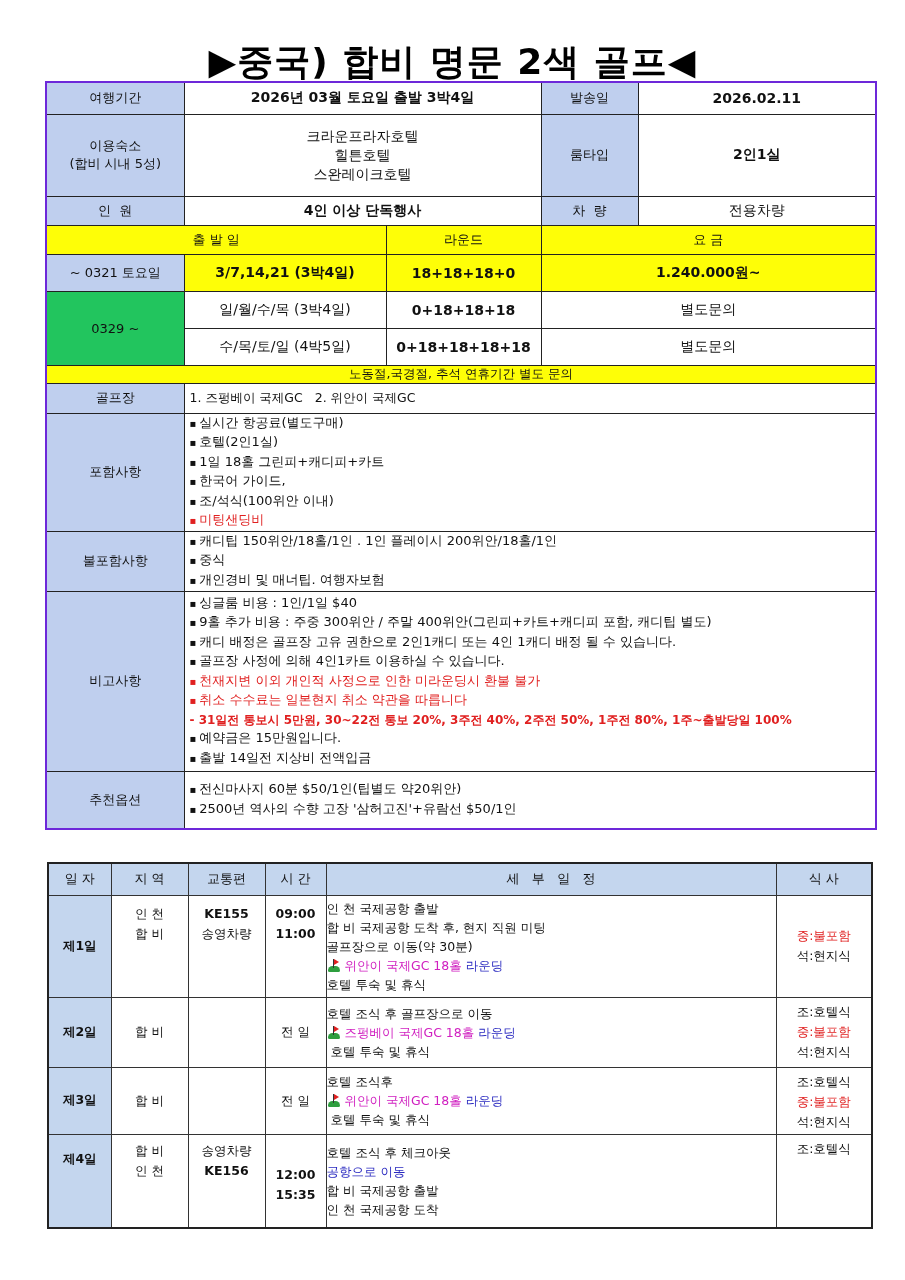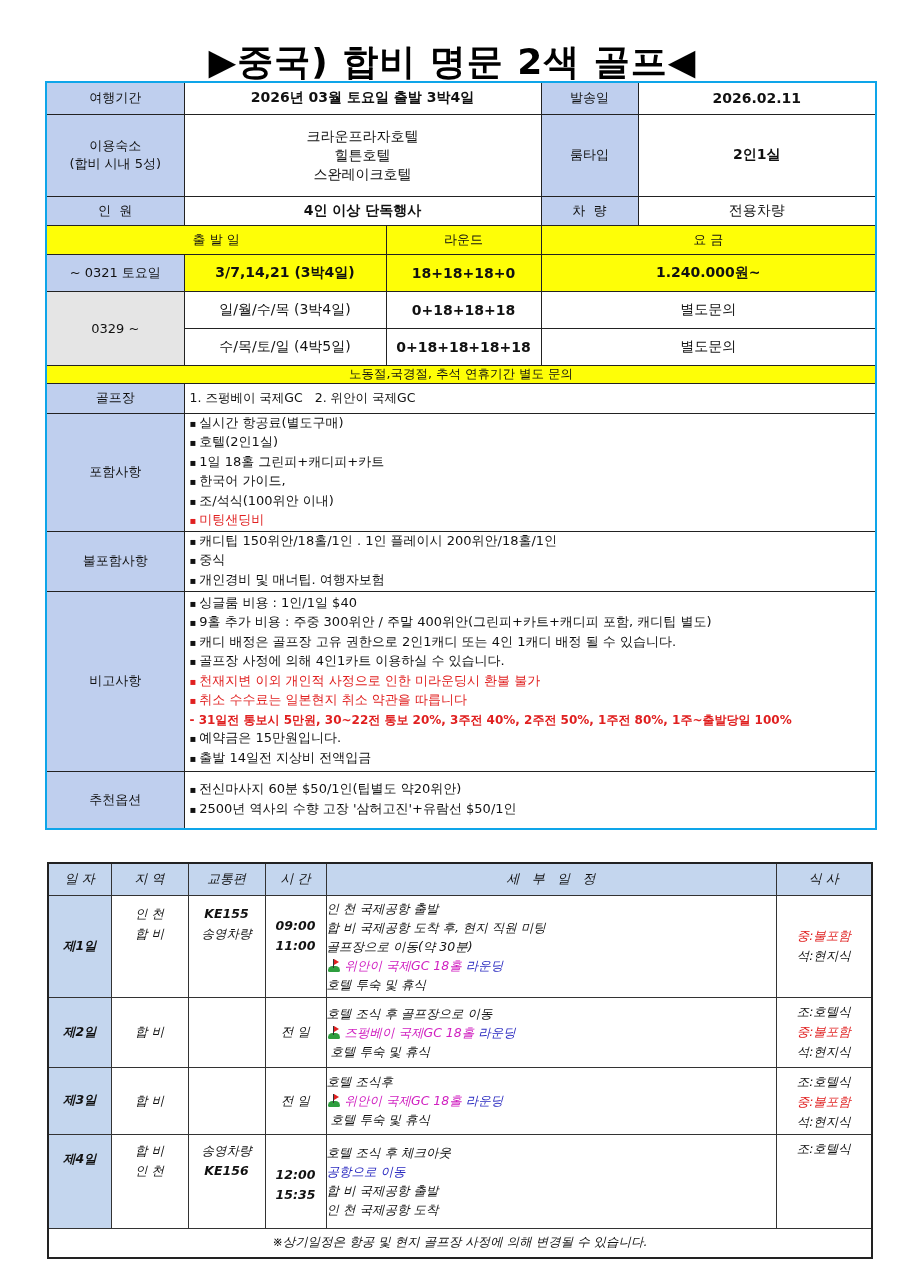--- a/index.html
+++ b/index.html
@@ -7,32 +7,32 @@
   body { font-family: "DejaVu Sans", "Liberation Sans", sans-serif; color: #111; position: relative; overflow: hidden; }
 
   .title {
     position: absolute; left: 0; top: 38px; width: 905px; text-align: center;
     font-size: 36px; font-weight: bold; letter-spacing: 1px; color: #000;
   }
 
   table { border-collapse: collapse; table-layout: fixed; }
   td { border: 1px solid #222; font-size: 12.5px; vertical-align: middle; }
 
-  .t1 { position: absolute; left: 45px; top: 81px; width: 830px; border: 2px solid #0ea5e9; }
+  .t1 { position: absolute; left: 45px; top: 81px; width: 830px; border: 2px solid #6d28d9; }
   .lbl { background: #bfcfee; text-align: center; font-size: 13px; }
   .val { text-align: center; font-weight: bold; font-size: 14px; }
   .yellow { background: #fefe07; }
   .hdr-y { background: #fefe07; text-align: center; font-size: 13px; }
   .left { text-align: left; padding-left: 5px; font-weight: normal; }
   .bold { font-weight: bold; }
   .red { color: #e02020; }
   .bul { display: block; line-height: 18.5px; font-size: 13px; }
   .bul::before { content: "\25AA"; margin-right: 3px; font-size: 10px; }
 
-  .t2 { position: absolute; left: 47px; top: 862px; width: 824px; border: 2px solid #222; font-style: italic; }
+  .t2 { position: absolute; left: 47px; top: 862px; width: 824px; border: 2px solid #222; }
   .t2 td { border: 1px solid #333; font-size: 12.5px; }
   .t2 .h { background: #c4d6ee; text-align: center; height: 32px; font-size: 13px; }
   .day { background: #c4d6ee; text-align: center; font-weight: bold; }
   .ctr { text-align: center; line-height: 20px; }
   .det { line-height: 19px; margin-left: 44px; }
   .meal { text-align: center; line-height: 20px; vertical-align: top; padding-top: 4px; margin-left: 9px; }
   .magenta { color: #d020c0; }
   .blue { color: #2a2ac0; }
   .golf { display: inline-block; width: 14px; height: 14px; position: relative; vertical-align: -2px; margin-right: 4px; }
   .golf .mound { position: absolute; left: 1px; bottom: 0; width: 12px; height: 6px; background: #2e9e3e; border-radius: 6px 6px 2px 2px; }
@@ -84,21 +84,21 @@
     <td class="hdr-y">라운드</td>
     <td class="hdr-y" colspan="2">요 금</td>
   </tr>
   <tr style="height:37px">
     <td class="lbl">~ 0321 토요일</td>
     <td class="val yellow">3/7,14,21 (3박4일)</td>
     <td class="val yellow">18+18+18+0</td>
     <td class="val yellow" colspan="2">1.240.000원~</td>
   </tr>
   <tr style="height:37px">
-    <td class="lbl" rowspan="2" style="background:#e5e5e5">0329 ~</td>
+    <td class="lbl" rowspan="2" style="background:#22c55e">0329 ~</td>
     <td class="val" style="font-weight:normal">일/월/수/목 (3박4일)</td>
     <td class="val">0+18+18+18</td>
     <td class="val" colspan="2" style="font-weight:normal">별도문의</td>
   </tr>
   <tr style="height:37px">
     <td class="val" style="font-weight:normal">수/목/토/일 (4박5일)</td>
     <td class="val">0+18+18+18+18</td>
     <td class="val" colspan="2" style="font-weight:normal">별도문의</td>
   </tr>
   <tr style="height:16px">
@@ -173,21 +173,21 @@
   <tr style="height:102px">
     <td class="day">제1일</td>
     <td class="ctr" style="vertical-align:top;padding-top:8px">
       <div>인 천</div>
       <div>합 비</div>
     </td>
     <td class="ctr bold" style="vertical-align:top;padding-top:8px;font-weight:normal">
       <div class="bold">KE155</div>
       <div>송영차량</div>
     </td>
-    <td class="ctr bold" style="vertical-align:top;padding-top:20px">
+    <td class="ctr bold" style="vertical-align:top;padding-top:8px">
       <div>09:00</div>
       <div>11:00</div>
     </td>
     <td class="det">
       <div>인 천 국제공항 출발</div>
       <div>합 비 국제공항 도착 후,  현지 직원 미팅</div>
       <div>골프장으로 이동(약 30분)</div>
       <div><span class="golf"><span class="mound"></span><span class="pole"></span><span class="flag"></span></span><span class="magenta">위안이 국제GC 18홀</span> <span class="blue">라운딩</span></div>
       <div>호텔 투숙 및 휴식</div>
     </td>
@@ -249,17 +249,14 @@
       <div>호텔 조식 후 체크아웃</div>
       <div class="blue">공항으로 이동</div>
       <div>합 비 국제공항 출발</div>
       <div>인 천 국제공항 도착</div>
     </td>
     <td class="meal">
       <div>조:호텔식</div>
     </td>
   </tr>
 
-  <tr>
-    <td class="note" colspan="6">※상기일정은 항공 및 현지 골프장 사정에 의해 변경될 수 있습니다.</td>
-  </tr>
 </tbody>
   </table>
 
 </body></html>

